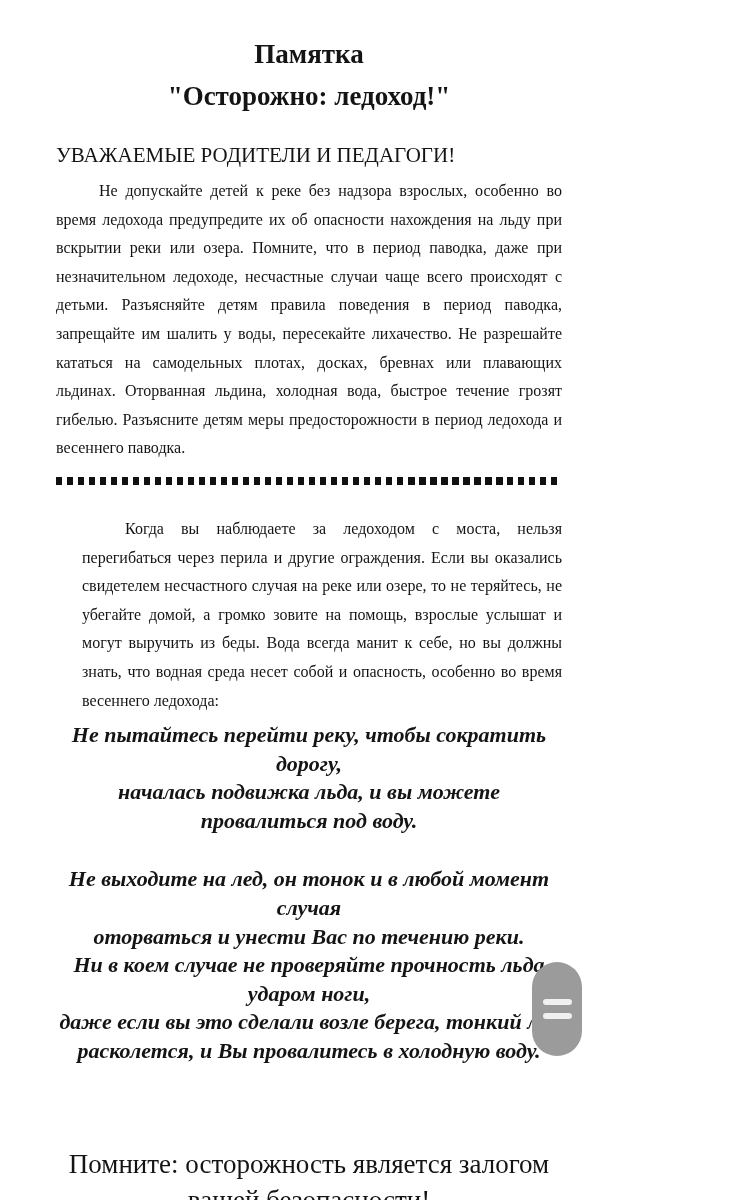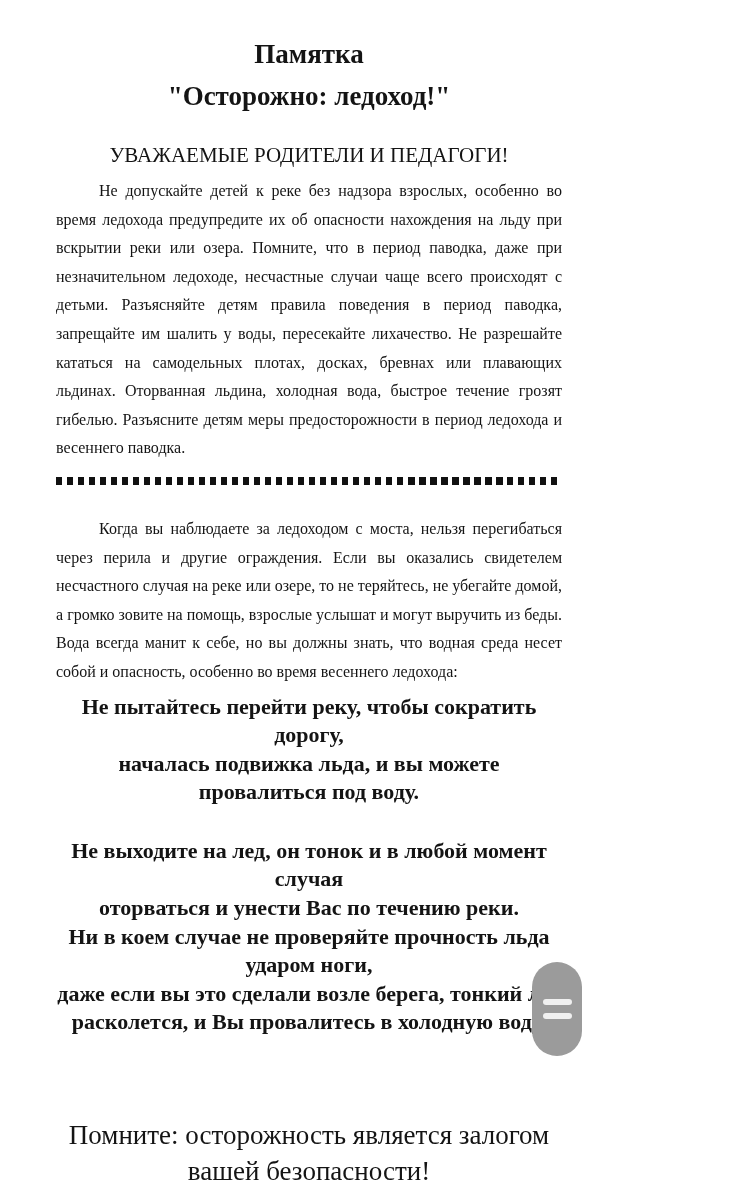--- a/index.html
+++ b/index.html
@@ -29,43 +29,44 @@
     font-size:27px;
     font-weight:bold;
     line-height:42px;
     text-align:center;
     white-space:pre-line;
   }
   .salutation{
     margin:24px 0 0 0;
     font-size:21px;
     line-height:28px;
-    text-align:center;
+    text-align:left;
   }
   .body-par{
     margin:0;
     font-size:16px;
     line-height:28.6px;
     text-align:justify;
     text-indent:43px;
   }
   .intro-par{margin-top:8px;}
-  .main-par{margin-top:30px;}
+  .main-par{margin-top:30px;margin-left:26px;}
   .dotted-divider{
     margin-top:14px;
     height:8px;
     background:repeating-linear-gradient(90deg,
       var(--divider) 0 6.5px,
       transparent 6.5px 11px);
   }
   .warning{
     margin:0;
     font-size:22px;
     line-height:28.6px;
     font-weight:bold;
+    font-style:italic;
     text-align:center;
     white-space:pre-line;
   }
   .warning-1{margin-top:6px;}
   .warning-2{margin-top:30px;}
   .warning-3{margin-top:0;}
   .slogan{
     margin:80px 0 0 0;
     font-size:27px;
     line-height:36px;

